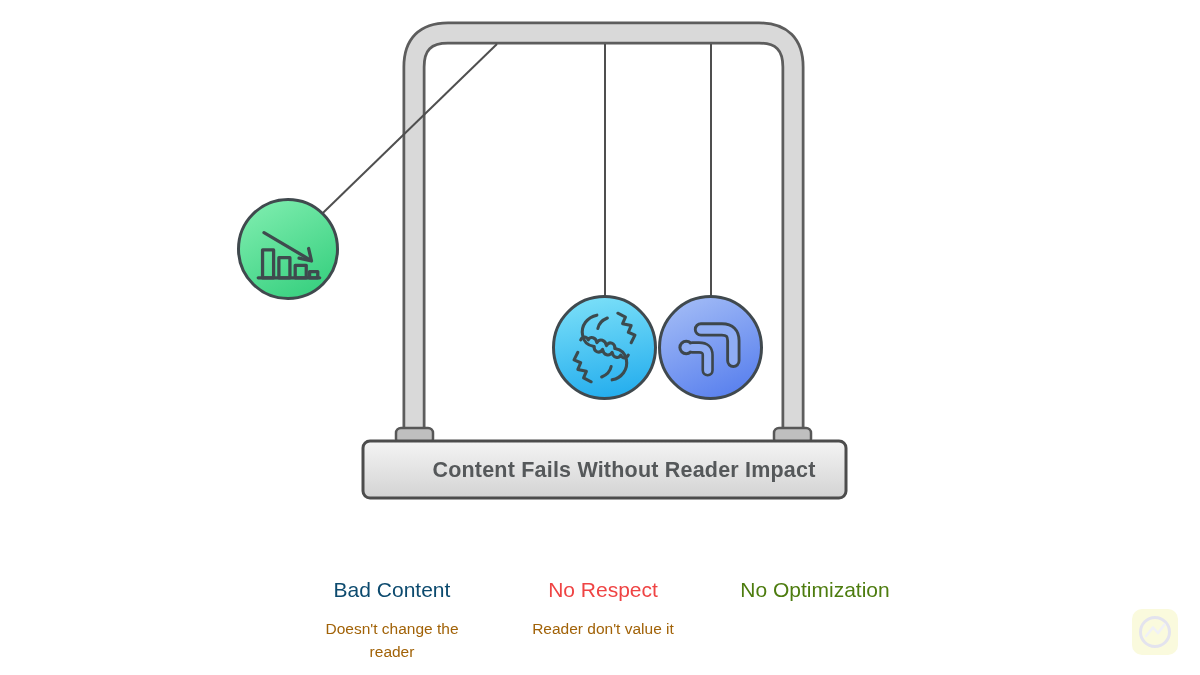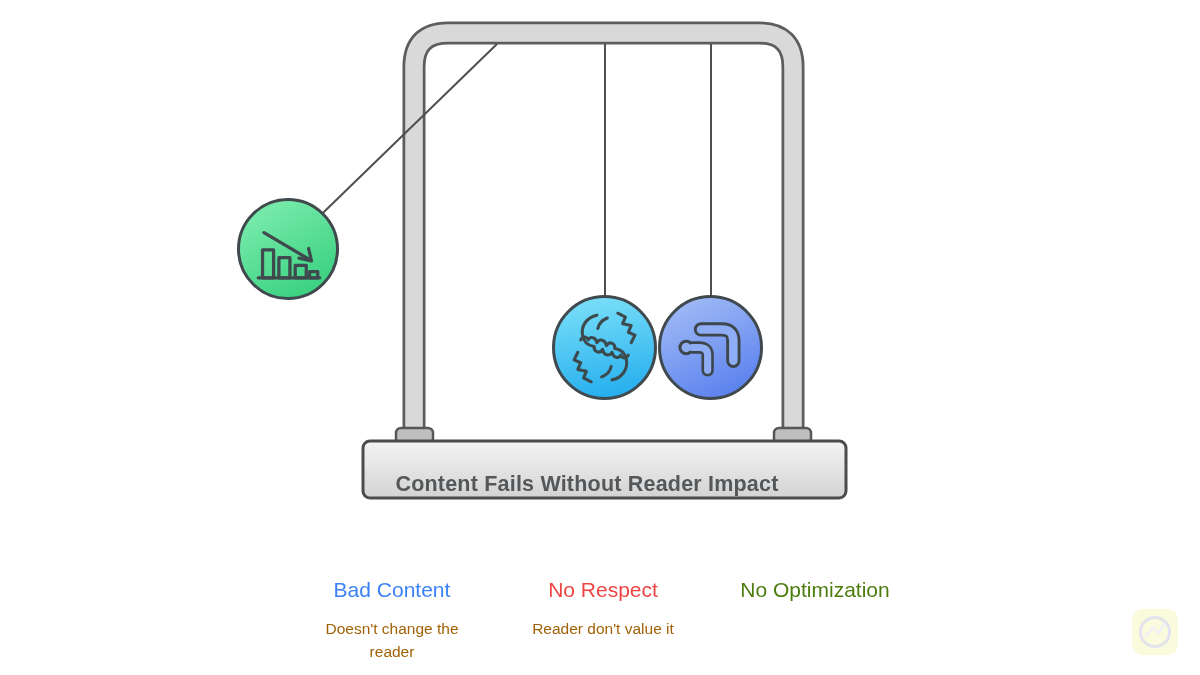--- a/index.html
+++ b/index.html
@@ -25,23 +25,23 @@
     left:552px;top:295px;width:105px;height:105px;
     background:linear-gradient(170deg,#7adff8 4%,#27afee 92%);
   }
   .ball-blue{
     left:658px;top:295px;width:105px;height:105px;
     background:linear-gradient(155deg,#a3bcf6 5%,#5a81ee 90%);
   }
 
   
   .base-title{
-    position:absolute;left:345px;top:442px;width:484px;height:56px;
+    position:absolute;left:382px;top:442px;width:484px;height:56px;
     display:flex;align-items:center;justify-content:center;
-    font-size:21.5px;font-weight:bold;color:#55585a;letter-spacing:.2px;margin-top:14px;
+    font-size:21.5px;font-weight:bold;color:#55585a;letter-spacing:.2px;
   }
 
   
   .label-col{position:absolute;top:545px;text-align:center;}
   .label-col .heading-area{
     height:58px;display:flex;align-items:flex-end;justify-content:center;
     font-size:21px;line-height:27px;font-weight:500;
   }
   .label-col .subtext{
     margin-top:14px;font-size:15.5px;line-height:23px;color:#a16207;
@@ -130,21 +130,21 @@
         <path d="M33,52 H40 Q49,52 49,60 V76" stroke-width="7.5"></path>
       </g>
       <circle cx="26.5" cy="52" r="5" fill="#8fadf4"></circle>
     </svg>
   </div>
 
   <div class="base-title">Content Fails Without Reader Impact</div>
 
   <div class="label-col col-1">
     <div class="heading-area">
-      <span style="color: #3b82f6; margin-top: 38px;">Bad Content</span>
+      <span style="color: #0c4a6e; margin-top: 38px;">Bad Content</span>
     </div>
     <div class="subtext">Doesn't change the reader</div>
   </div>
 
   <div class="label-col col-2">
     <div class="heading-area">
       <span style="color: #ef4444;">No Respect</span>
     </div>
     <div class="subtext">Reader don't value it</div>
   </div>

